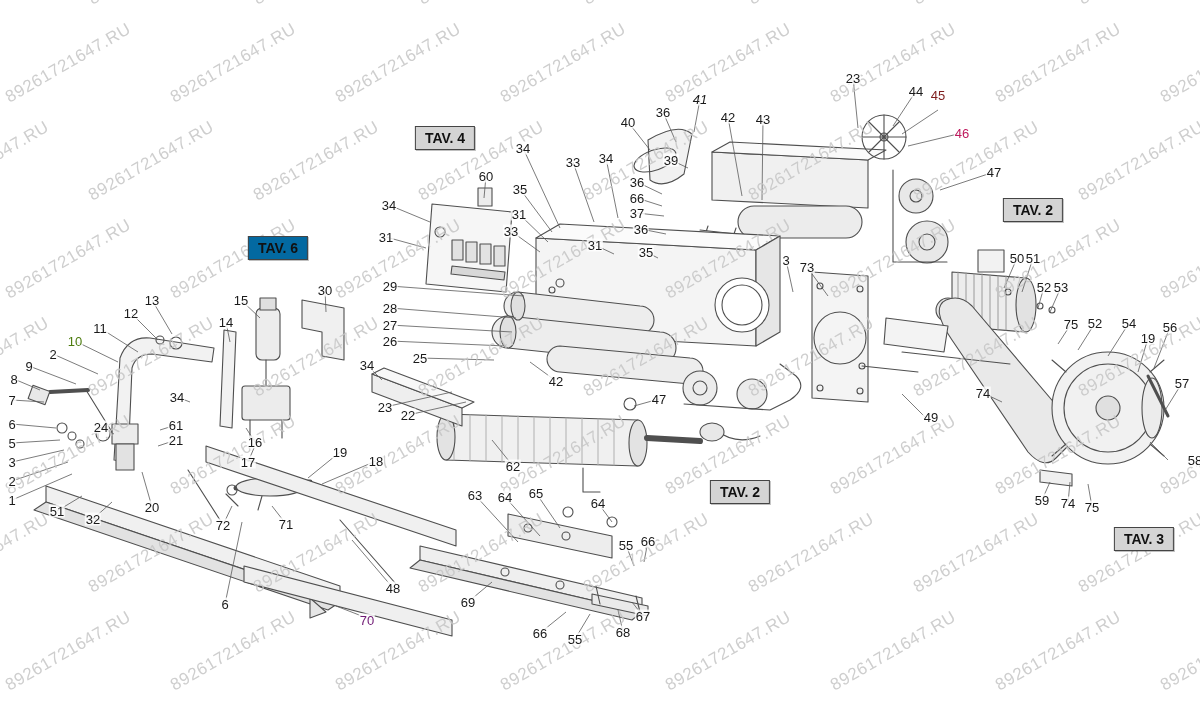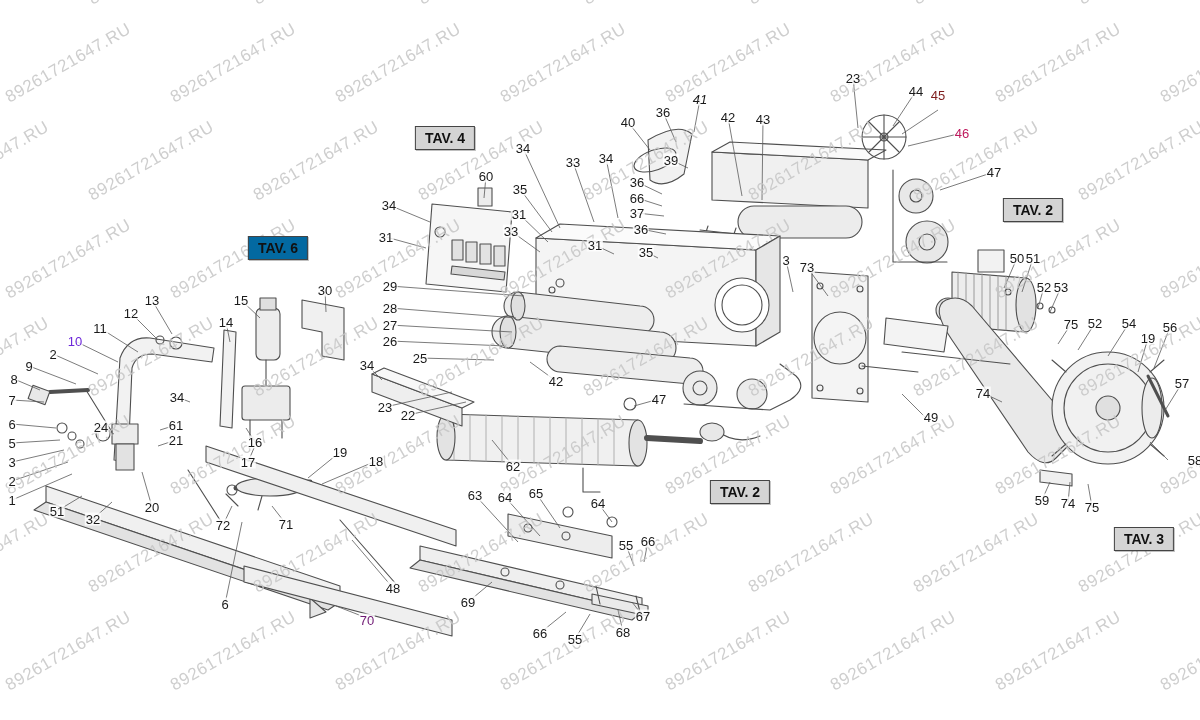--- a/index.html
+++ b/index.html
@@ -378,21 +378,21 @@
       <span class="callout" style="color: rgb(26, 26, 26); left: 1092px; top: 507px;">75</span>
       <span class="callout" style="color: rgb(26, 26, 26); left: 486px; top: 176px;">60</span>
       <span class="callout" style="color: rgb(26, 26, 26); left: 389px; top: 205px;">34</span>
       <span class="callout" style="color: rgb(26, 26, 26); left: 386px; top: 237px;">31</span>
       <span class="callout" style="color: rgb(26, 26, 26); left: 325px; top: 290px;">30</span>
       <span class="callout" style="color: rgb(26, 26, 26); left: 241px; top: 300px;">15</span>
       <span class="callout" style="color: rgb(26, 26, 26); left: 152px; top: 300px;">13</span>
       <span class="callout" style="color: rgb(26, 26, 26); left: 131px; top: 313px;">12</span>
       <span class="callout" style="color: rgb(26, 26, 26); left: 226px; top: 322px;">14</span>
       <span class="callout" style="color: rgb(26, 26, 26); left: 100px; top: 328px;">11</span>
-      <span class="callout" style="color: #6d28d9; left: 75px; top: 341px;">10</span>
+      <span class="callout" style="color: #4d7c0f; left: 75px; top: 341px;">10</span>
       <span class="callout" style="color: rgb(26, 26, 26); left: 53px; top: 354px;">2</span>
       <span class="callout" style="color: rgb(26, 26, 26); left: 29px; top: 366px;">9</span>
       <span class="callout" style="color: rgb(26, 26, 26); left: 14px; top: 379px;">8</span>
       <span class="callout" style="color: rgb(26, 26, 26); left: 12px; top: 400px;">7</span>
       <span class="callout" style="color: rgb(26, 26, 26); left: 12px; top: 424px;">6</span>
       <span class="callout" style="color: rgb(26, 26, 26); left: 12px; top: 443px;">5</span>
       <span class="callout" style="color: rgb(26, 26, 26); left: 12px; top: 462px;">3</span>
       <span class="callout" style="color: rgb(26, 26, 26); left: 12px; top: 481px;">2</span>
       <span class="callout" style="color: rgb(26, 26, 26); left: 12px; top: 500px;">1</span>
       <span class="callout" style="color: rgb(26, 26, 26); left: 101px; top: 427px;">24</span>

